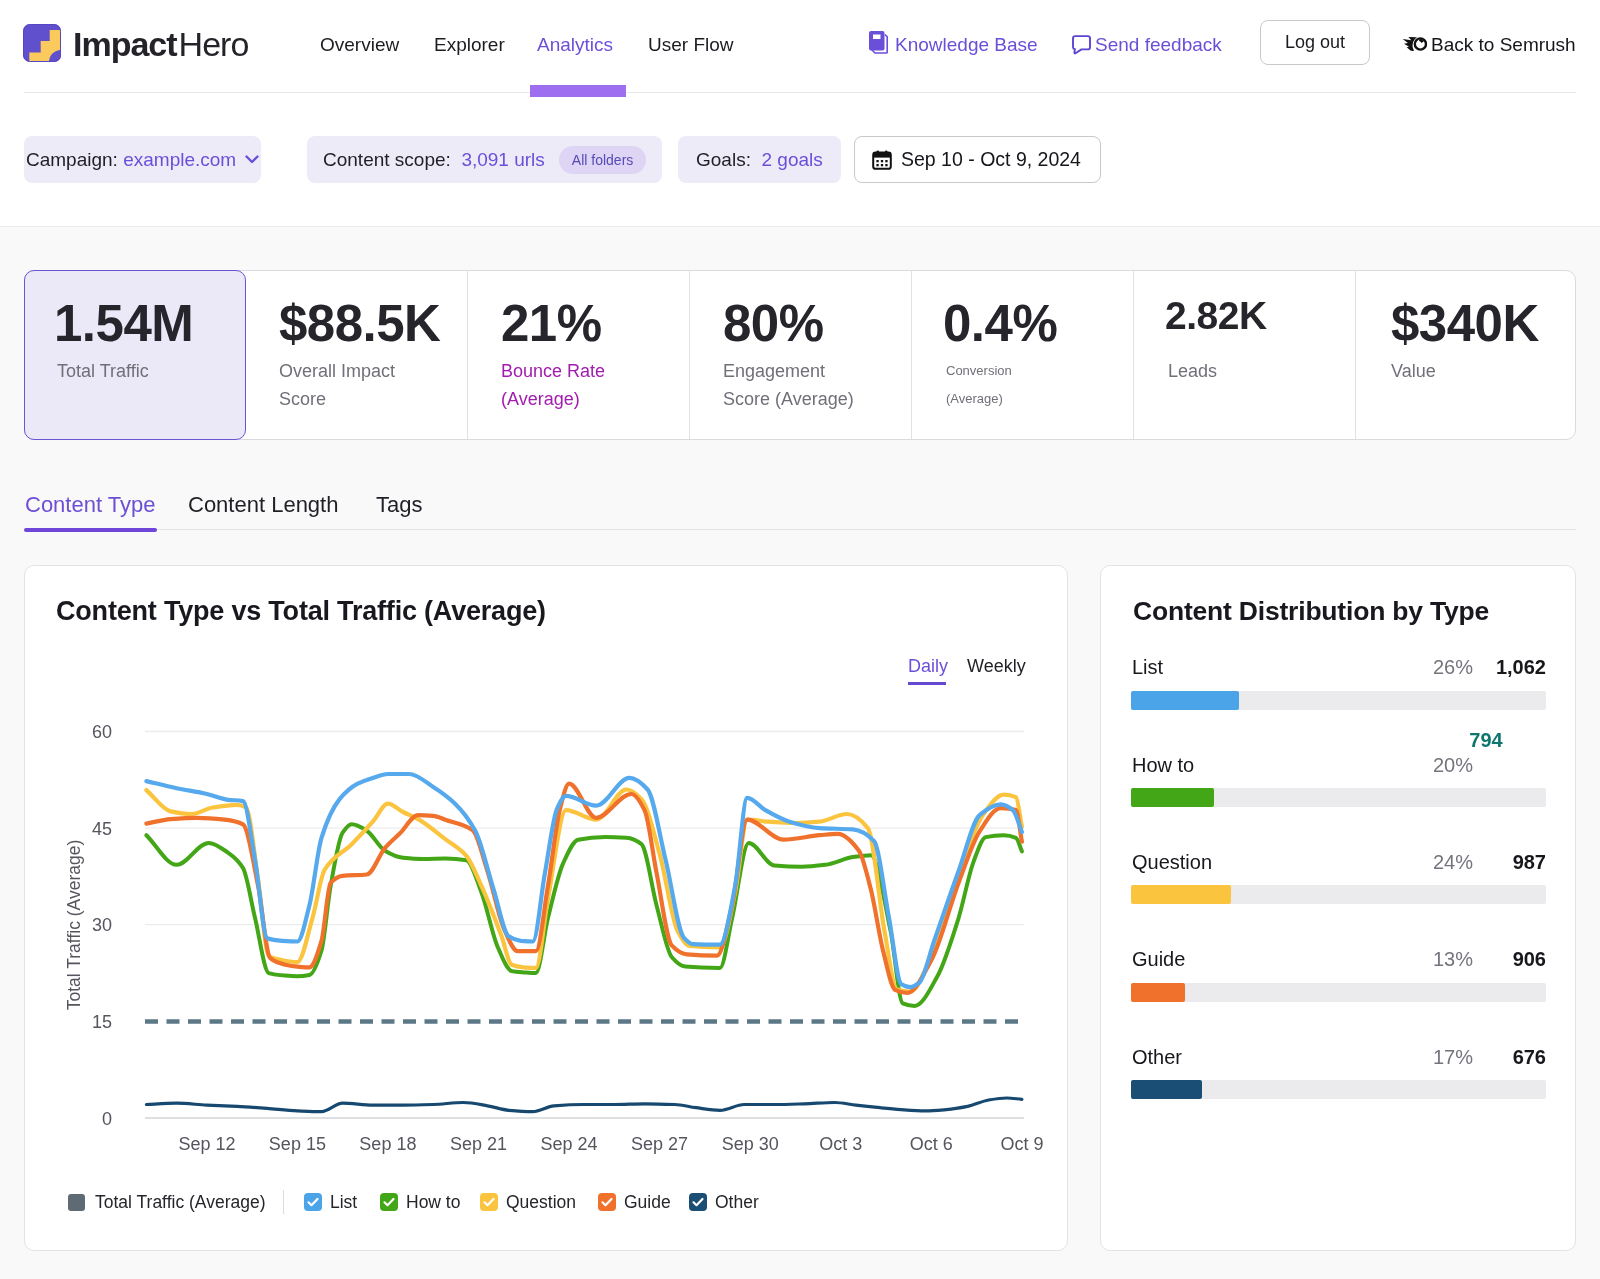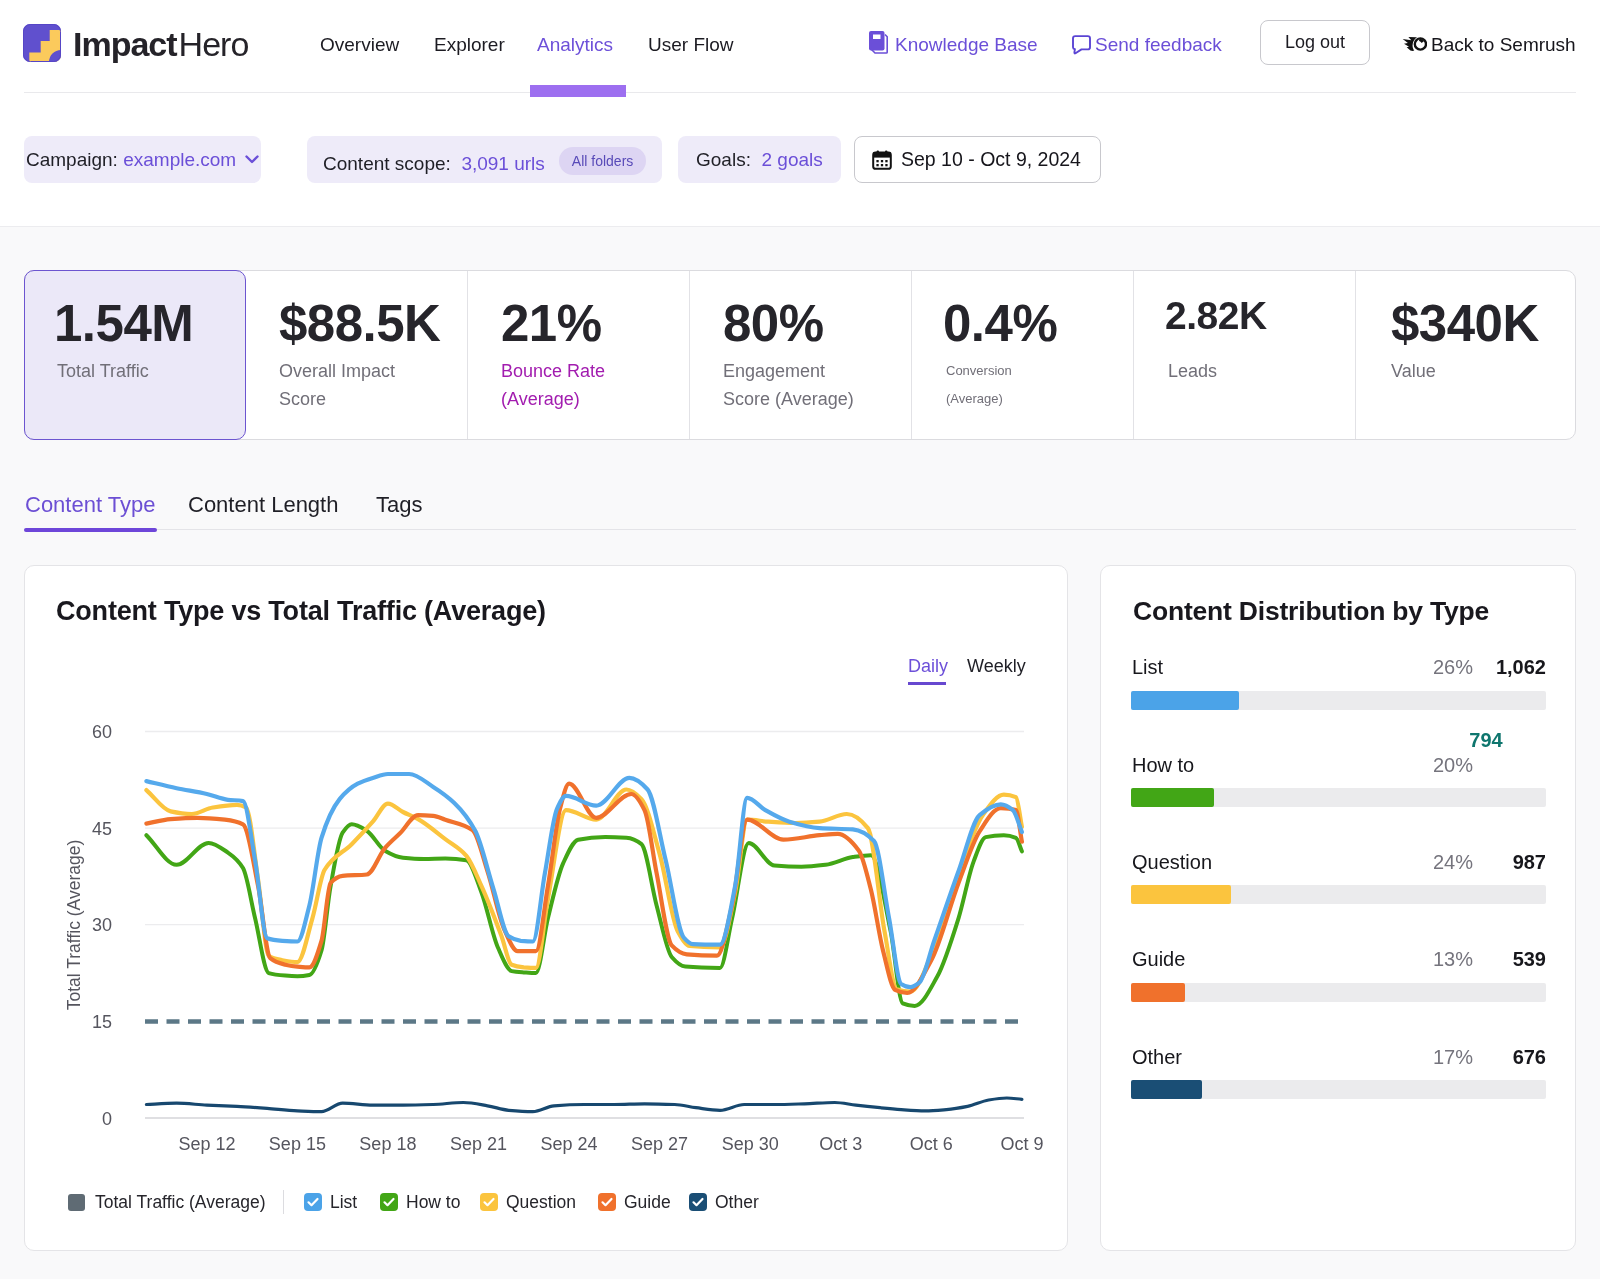--- a/index.html
+++ b/index.html
@@ -53,21 +53,21 @@
 </svg>
 <div class="abs" style="left:1431px;top:34px;font-size:19px;color:#16151b">Back to Semrush</div>
 
 <div class="abs" style="left:24px;top:136px;height:47px;background:#eeebf9;border-radius:8px;display:flex;align-items:center;padding:0 2px;font-size:19px">
   <span style="color:#1f1f26">Campaign:&nbsp;</span>
     <span style="color:#6b4fd8">example.com</span>
   <svg style="margin-left:9px" width="14" height="9" viewBox="0 0 14 9">
       <path d="M1.5 1.5 L7 7 L12.5 1.5" fill="none" stroke="#6b4fd8" stroke-width="2.4" stroke-linecap="round" stroke-linejoin="round"></path>
     </svg>
 </div>
-<div class="abs" style="left:307px;top:136px;height:47px;background:#eeebf9;border-radius:8px;display:flex;align-items:flex-end;padding:8px 16px;font-size:19px">
+<div class="abs" style="left:307px;top:136px;height:47px;background:#eeebf9;border-radius:8px;display:flex;align-items:center;padding:0 16px;font-size:19px">
   <span style="color:#1f1f26">Content scope:&nbsp;&nbsp;</span>
     <span style="color:#6b4fd8">3,091 urls</span>
   <span style="margin-left:14px;background:#ddd5f3;color:#584ab8;font-size:14px;border-radius:999px;padding:6px 13px">All folders</span>
 </div>
 <div class="abs" style="left:678px;top:136px;height:47px;background:#eeebf9;border-radius:8px;display:flex;align-items:center;padding:0 18px;font-size:19px">
   <span style="color:#1f1f26">Goals:&nbsp;&nbsp;</span>
     <span style="color:#6b4fd8">2 goals</span>
 </div>
 <div class="abs" style="left:854px;top:136px;width:247px;height:47px;background:#fff;border:1px solid #c8c8cd;border-radius:8px;display:flex;align-items:center;padding:0 0 0 17px;font-size:19.5px;color:#16151b">
   <svg width="20" height="20" viewBox="0 0 20 20" style="margin-right:9px">
@@ -208,20 +208,20 @@
 <div class="abs" style="left:1426px;top:729px;width:120px;text-align:center;font-size:20px;font-weight:bold;color:#0f766e">794</div>
 <div class="abs" style="left:1131px;top:788px;width:415px;height:18.5px;background:#ebebed;border-radius:2px"></div>
 <div class="abs" style="left:1131px;top:788px;width:83px;height:18.5px;background:#42a616;border-radius:2px"></div>
 <div class="abs" style="left:1132px;top:851px;font-size:20px;color:#17171c">Question</div>
 <div class="abs" style="left:1363px;top:851px;width:110px;text-align:right;font-size:20px;color:#75747d">24%</div>
 <div class="abs" style="left:1426px;top:851px;width:120px;text-align:right;font-size:20px;font-weight:bold;color:#17171c">987</div>
 <div class="abs" style="left:1131px;top:885px;width:415px;height:18.5px;background:#ebebed;border-radius:2px"></div>
 <div class="abs" style="left:1131px;top:885px;width:100px;height:18.5px;background:#fbc43e;border-radius:2px"></div>
 <div class="abs" style="left:1132px;top:948px;font-size:20px;color:#17171c">Guide</div>
 <div class="abs" style="left:1363px;top:948px;width:110px;text-align:right;font-size:20px;color:#75747d">13%</div>
-<div class="abs" style="left:1426px;top:948px;width:120px;text-align:right;font-size:20px;font-weight:bold;color:#17171c">539</div>
+<div class="abs" style="left:1426px;top:948px;width:120px;text-align:right;font-size:20px;font-weight:bold;color:#17171c">906</div>
 <div class="abs" style="left:1131px;top:983px;width:415px;height:18.5px;background:#ebebed;border-radius:2px"></div>
 <div class="abs" style="left:1131px;top:983px;width:54px;height:18.5px;background:#f0712c;border-radius:2px"></div>
 <div class="abs" style="left:1132px;top:1046px;font-size:20px;color:#17171c">Other</div>
 <div class="abs" style="left:1363px;top:1046px;width:110px;text-align:right;font-size:20px;color:#75747d">17%</div>
 <div class="abs" style="left:1426px;top:1046px;width:120px;text-align:right;font-size:20px;font-weight:bold;color:#17171c">676</div>
 <div class="abs" style="left:1131px;top:1080px;width:415px;height:18.5px;background:#ebebed;border-radius:2px"></div>
 <div class="abs" style="left:1131px;top:1080px;width:71px;height:18.5px;background:#1a4e75;border-radius:2px"></div>
 
 </body></html>

